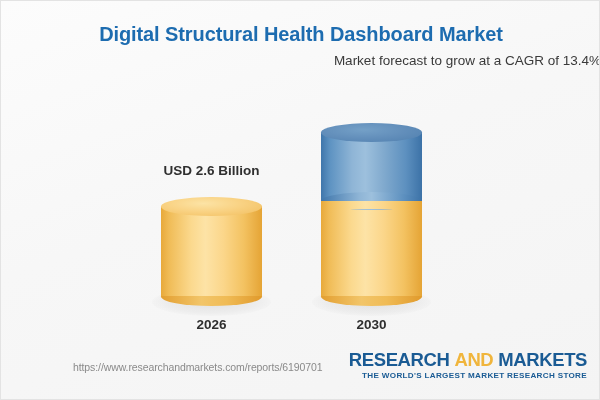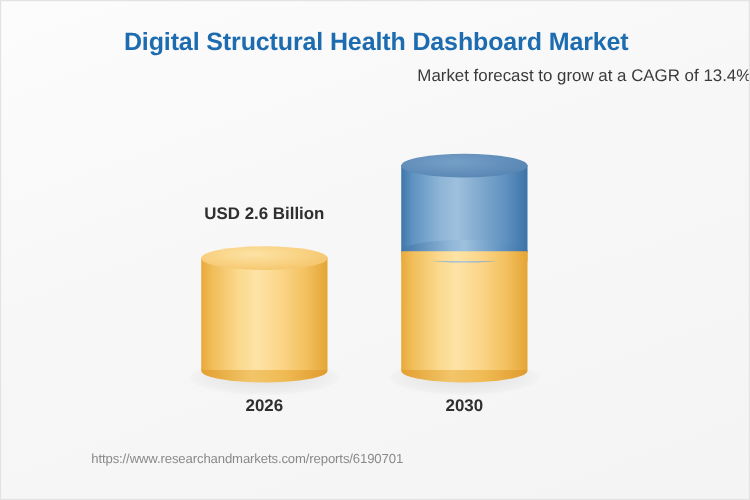--- a/index.html
+++ b/index.html
@@ -236,15 +236,19 @@
       </div>
 
       <div class="year-label" style="top:316px;">2030</div>
     </div>
 
   </div>
 
   <div id="footer">
     <div id="source-url">https://www.researchandmarkets.com/reports/6190701</div>
 
+    <div id="logo">
+      <div id="logo-main"><span class="logo-blue">RESEARCH</span><span class="logo-gold" style="margin:0 5px;">AND</span><span class="logo-blue">MARKETS</span></div>
+      <div id="logo-tagline">THE WORLD'S LARGEST MARKET RESEARCH STORE</div>
+    </div>
   </div>
 
 </div>
 
 </body></html>

